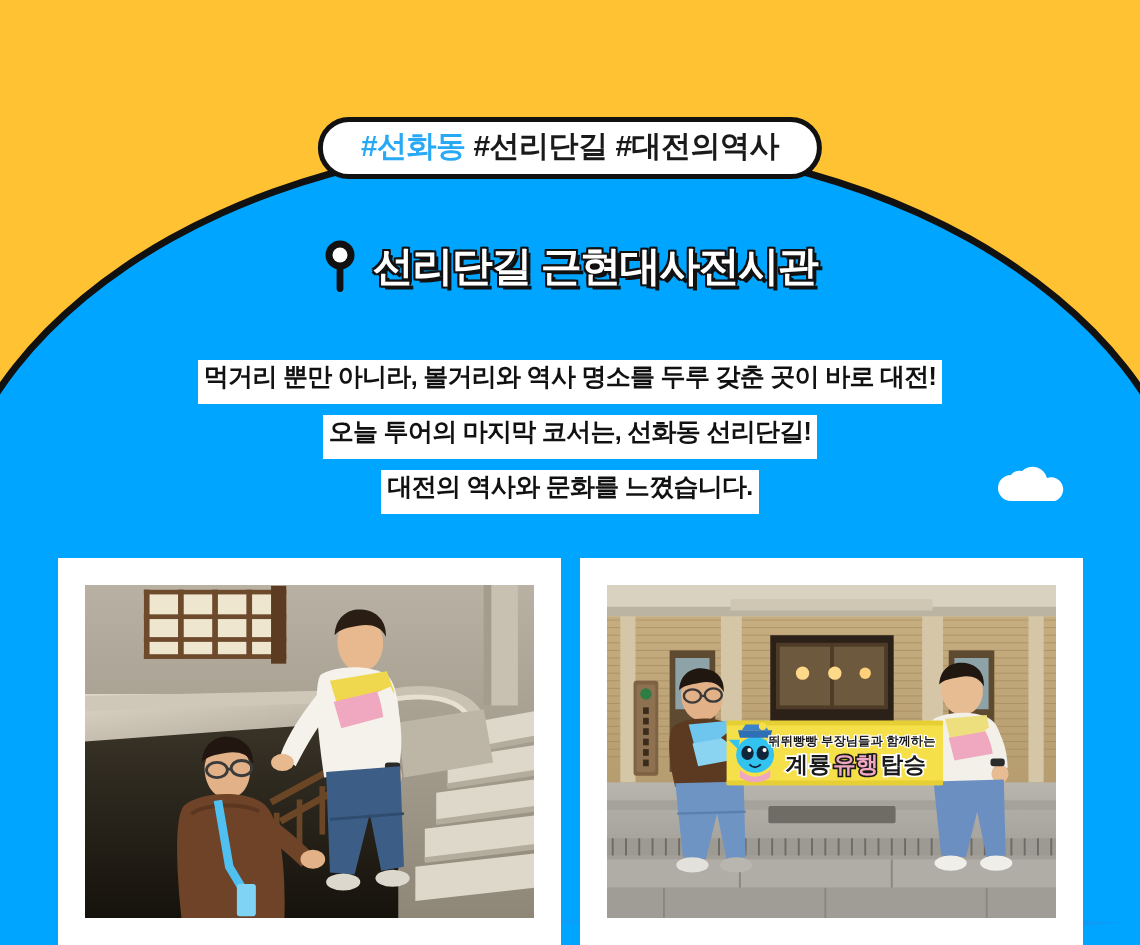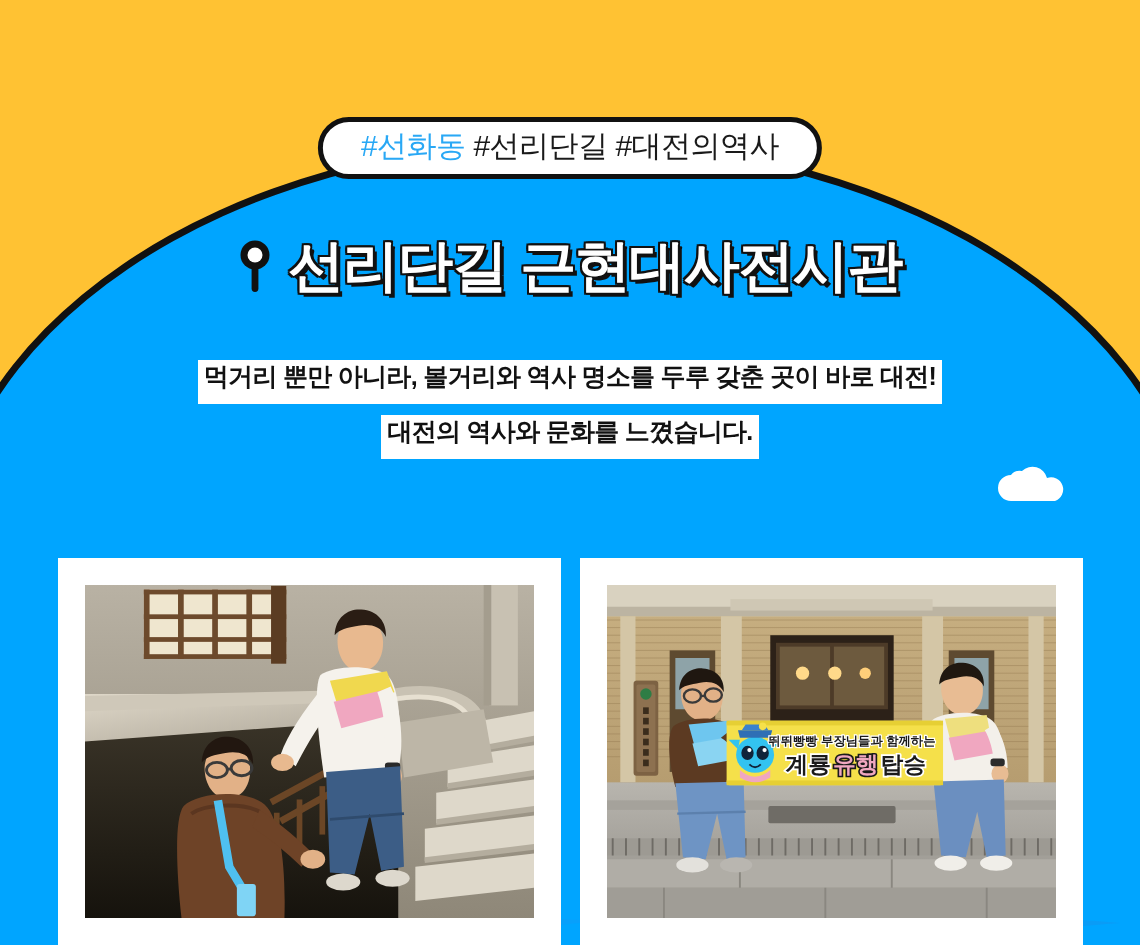--- a/index.html
+++ b/index.html
@@ -34,34 +34,34 @@
     position:absolute;left:50%;transform:translateX(-50%);
     top:117px;
     background:#FFFFFF;
     border:5px solid #111111;
     border-radius:60px;
     padding:9px 38px 13px 38px;
     z-index:5;
     white-space:nowrap;
   }
   .pill-text{
-    font-size:30px;font-weight:normal;color:#1A1A1A;
+    font-size:30px;font-weight:bold;color:#1A1A1A;
     letter-spacing:-0.5px;line-height:1;
   }
   .pill-text .hl{color:#29A8F5;}
 
   
   .title-row{
     position:absolute;left:0;top:238px;width:1140px;
     display:flex;align-items:center;justify-content:center;gap:16px;
     z-index:5;
   }
   .pin-icon{display:block;width:34px;height:56px;flex:0 0 auto;}
   .title-text{
-    font-size:56px;font-weight:bold;color:#FFFFFF;
+    font-size:41px;font-weight:bold;color:#FFFFFF;
     letter-spacing:-1.5px;line-height:1;
     text-shadow:
       4px 4px 0 #111111,
       -2px 0 0 #111111, 2px 0 0 #111111,
       0 -2px 0 #111111, 0 2px 0 #111111,
       -2px -2px 0 #111111, 2px -2px 0 #111111,
       -2px 2px 0 #111111;
   }
 
   
@@ -125,20 +125,21 @@
   <svg class="pin-icon" viewBox="0 0 34 56" xmlns="http://www.w3.org/2000/svg">
     <circle cx="17" cy="17" r="14.5" fill="#111111"></circle>
     <circle cx="17" cy="17" r="7.5" fill="#FFFFFF"></circle>
     <rect x="13.6" y="28" width="6.8" height="26" rx="3.4" fill="#111111"></rect>
   </svg>
   <span class="title-text">선리단길 근현대사전시관</span>
 </div>
 
 <div class="body-block">
   <p class="body-line"><span>먹거리 뿐만 아니라, 볼거리와 역사 명소를 두루 갖춘 곳이 바로 대전!</span></p>
+  <p class="body-line"><span>오늘 투어의 마지막 코서는, 선화동 선리단길!</span></p>
   <p class="body-line"><span>대전의 역사와 문화를 느꼈습니다.</span></p>
 </div>
 
 <svg class="cloud" width="70" height="36" viewBox="0 0 70 36" xmlns="http://www.w3.org/2000/svg">
   <path d="M14 35 A13 13 0 0 1 14 9 A11 11 0 0 1 25 5 A15 15 0 0 1 50 12 A11.5 11.5 0 0 1 58 35 Z" fill="#FFFFFF"></path>
   <rect x="13" y="24" width="46" height="11" rx="5.5" fill="#FFFFFF"></rect>
 </svg>
 
 <div class="cards">
 

